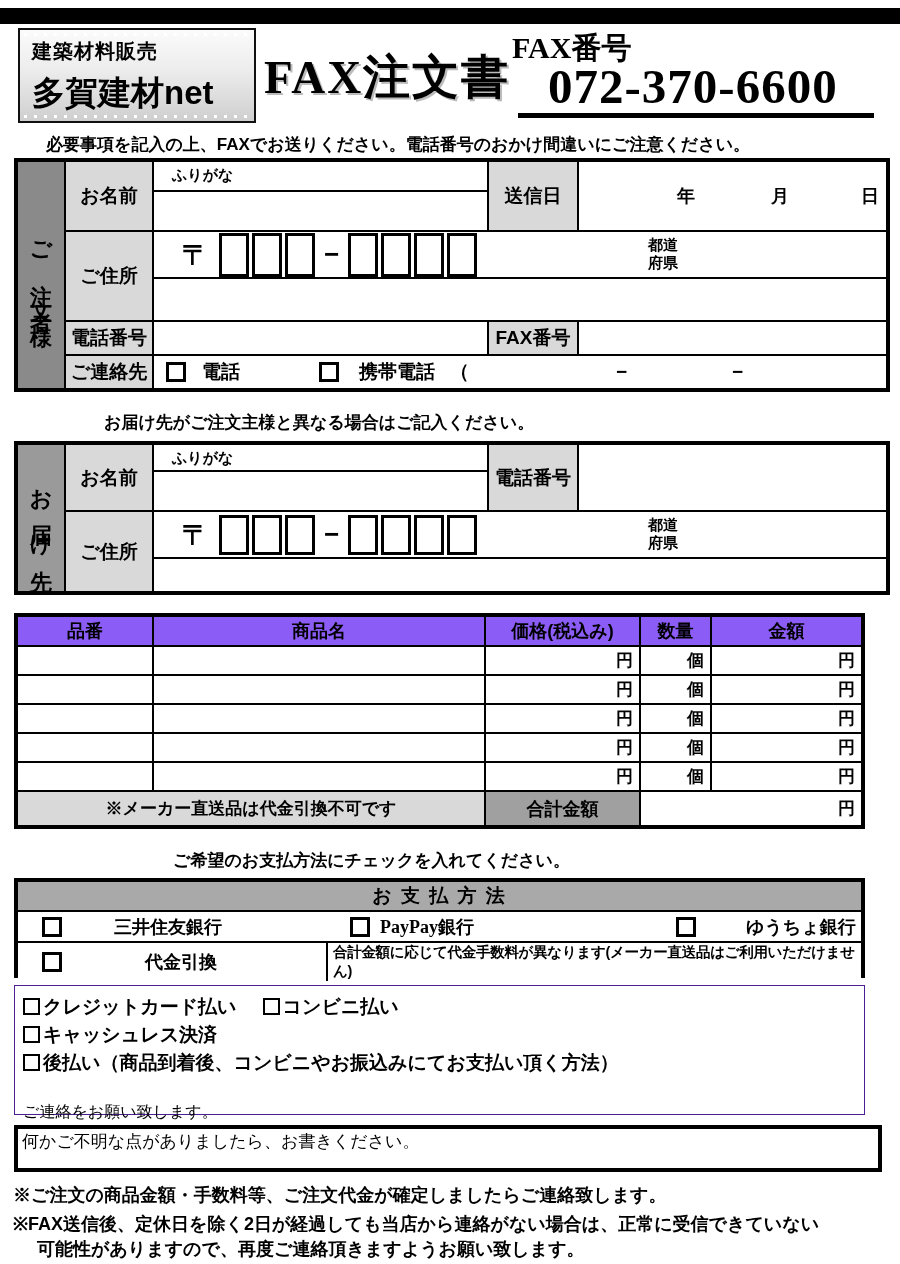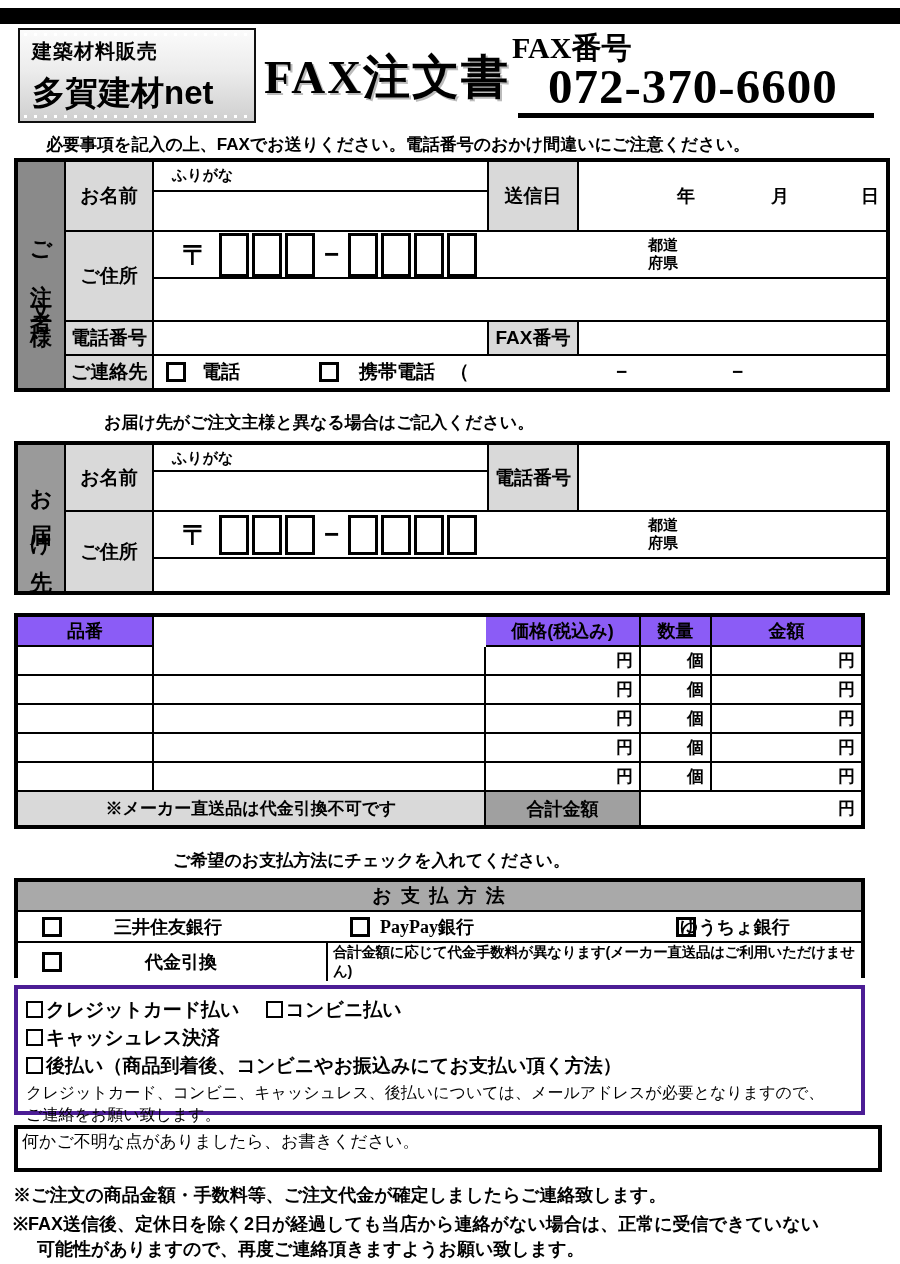--- a/index.html
+++ b/index.html
@@ -75,28 +75,28 @@
             font-size:18px; font-weight:bold; }
 
   
   .t4 { left:14px; top:878px; width:851px; height:100px;
         grid-template-columns:310px 1fr; grid-template-rows:30px 31px 1fr; }
   .payhead { background:#a9a9a9; display:flex; align-items:center; justify-content:center;
              font-size:19px; font-weight:bold; letter-spacing:2px; }
   .bankrow span { position:absolute; top:50%; transform:translateY(-50%); font-size:18px; font-weight:bold; }
   .bk-cb1 { left:24px; } .bk-t1 { left:96px; }
   .bk-cb2 { left:332px; } .bk-t2 { left:362px; font-family:"Liberation Serif",serif; }
-  .bk-cb3 { left:658px; } .bk-t3 { left:662px; }
+  .bk-cb3 { left:658px; } .bk-t3 { left:728px; }
   .codcell { display:flex; align-items:center; justify-content:center; font-size:18px; font-weight:bold;padding-left:18px; }
   .codcell .cb { position:absolute; left:24px; top:50%; transform:translateY(-50%); }
   .codnote { display:flex; align-items:center; font-size:14.5px; font-weight:bold; padding-left:5px;
              letter-spacing:-0.3px; }
 
   
-  .optbox { left:14px; top:985px; width:851px; height:130px; border:4px solid #4c1d95; padding:7px 8px;
+  .optbox { left:14px; top:985px; width:851px; height:130px; border:1px solid #4c1d95; padding:7px 8px;
             font-family:"Liberation Serif",serif; }
   .optline { font-size:19px; font-weight:bold; height:28px; line-height:28px; white-space:nowrap; }
   .optline .cb { width:17px; height:17px; border-width:2px; vertical-align:-2px; margin-right:3px; }
   .optgap { display:inline-block; width:26px; }
   .optnote { font-size:16px; line-height:1.35; margin-top:2px; }
 
   
   .rembox { left:14px; top:1125px; width:868px; height:47px; border:4px solid #000;
             font-family:"Liberation Serif",serif; font-size:17px; padding:1px 4px; }
   .fn { font-size:18px; font-weight:bold; }
@@ -180,20 +180,21 @@
       <span class="pbox"></span>
       <span class="pbox"></span>
       <span class="pbox"></span>
     <span class="pref"><span>都道</span><br><span>府県</span></span>
   </div>
   <div class="cell nbr nbb" style="grid-area:4/3/5/6"></div>
 </div>
 
 <div class="abs gtable t3">
   <div class="cell ph" style="grid-area:1/1/2/2">品番</div>
+  <div class="cell ph" style="grid-area:1/2/2/3">商品名</div>
   <div class="cell ph" style="grid-area:1/3/2/4">価格(税込み)</div>
   <div class="cell ph" style="grid-area:1/4/2/5">数量</div>
   <div class="cell ph nbr" style="grid-area:1/5/2/6">金額</div>
 
   <div class="cell" style="grid-area:2/1/3/2"></div>
   <div class="cell" style="grid-area:2/2/3/3"></div>
   <div class="cell unit" style="grid-area:2/3/3/4">円</div>
   <div class="cell unit" style="grid-area:2/4/3/5">個</div>
   <div class="cell unit nbr" style="grid-area:2/5/3/6">円</div>
 
@@ -249,21 +250,21 @@
   <div class="optline">
     <span class="cb"></span><span>クレジットカード払い</span><span class="optgap"></span><span class="cb"></span><span>コンビニ払い</span>
   </div>
   <div class="optline">
     <span class="cb"></span><span>キャッシュレス決済</span>
   </div>
   <div class="optline">
     <span class="cb"></span><span>後払い（商品到着後、コンビニやお振込みにてお支払い頂く方法）</span>
   </div>
   <div class="optnote">
-    <span>クレジットカード、コンビニ、キャッシュレス、後払いについては、メールアドレスが必要となりますので、</span><br>
+    <br>
     <span>ご連絡をお願い致します。</span>
   </div>
 </div>
 
 <div class="abs rembox">
   <span>何かご不明な点がありましたら、お書きください。</span>
 </div>
 
 <div class="abs fn fn1">※ご注文の商品金額・手数料等、ご注文代金が確定しましたらご連絡致します。</div>
 <div class="abs fn fn2">※FAX送信後、定休日を除く2日が経過しても当店から連絡がない場合は、正常に受信できていない</div>

